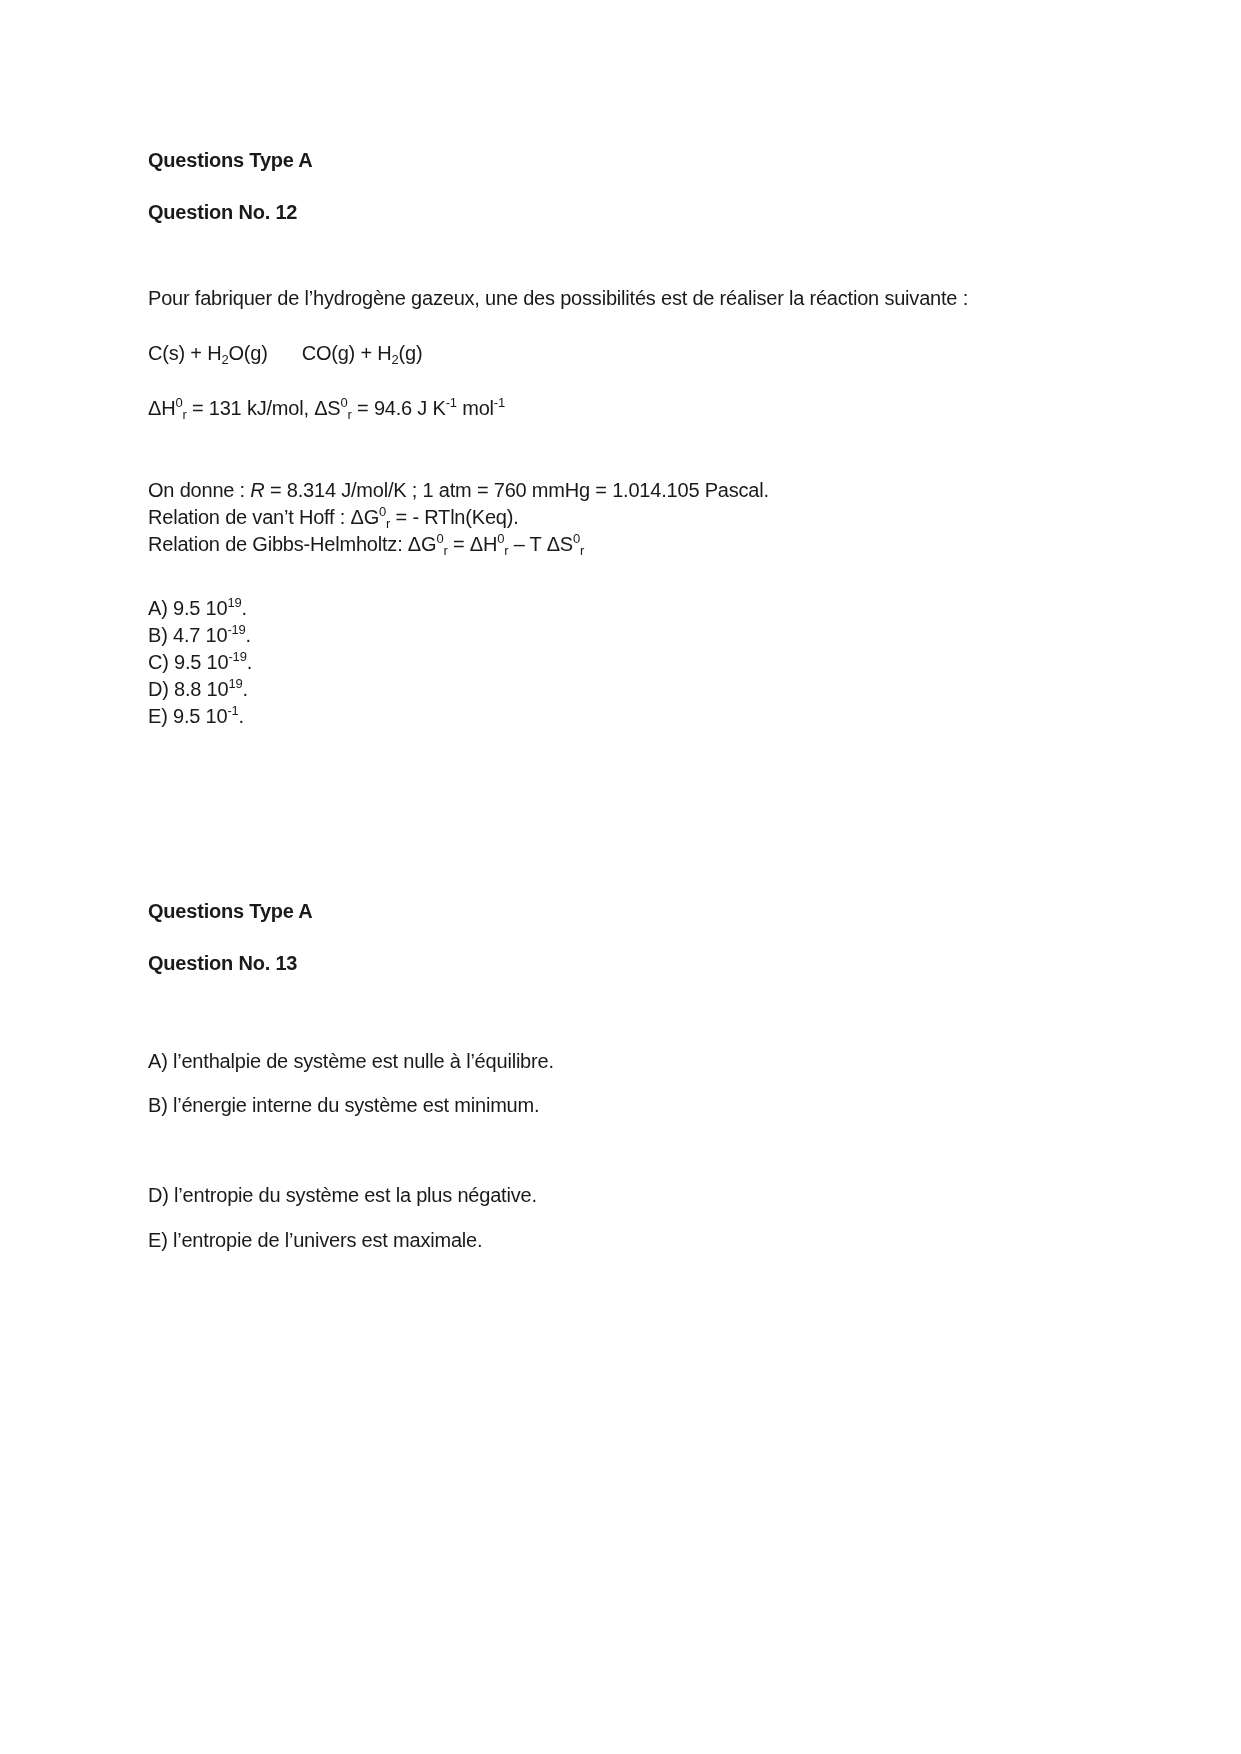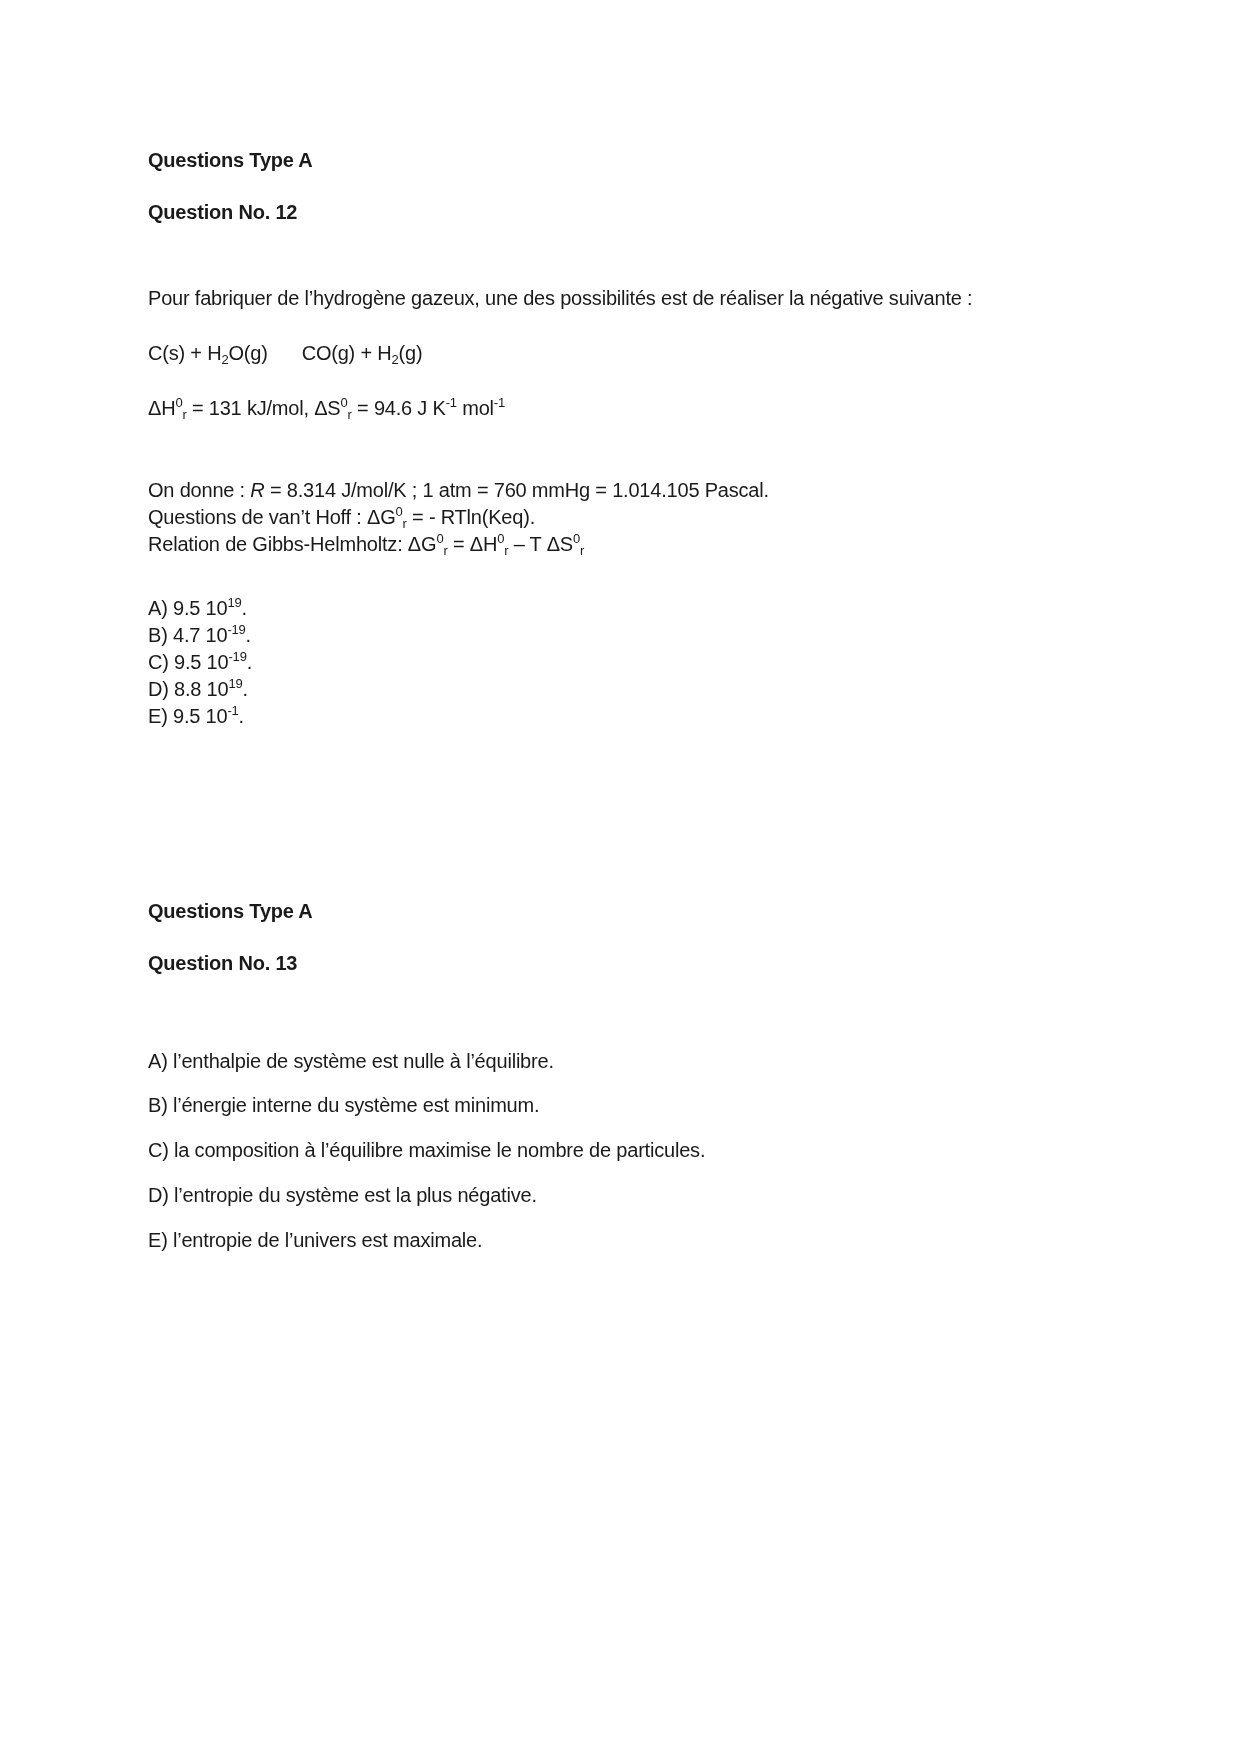--- a/index.html
+++ b/index.html
@@ -18,48 +18,47 @@
     em { font-style: italic; }
   </style>
 </head>
 <body>
 
 <div class="page">
 
   <div class="line bold" style="top:148px">Questions Type A</div>
   <div class="line bold" style="top:200px">Question No. 12</div>
 
-  <div class="line" style="top:286px">Pour fabriquer de l’hydrogène gazeux, une des possibilités est de réaliser la négative suivante :</div>
+  <div class="line" style="top:286px">Pour fabriquer de l’hydrogène gazeux, une des possibilités est de réaliser la réaction suivante :</div>
 
   <div class="line" style="top:341px">
     <span>C(s) + H</span><sub>2</sub><span>O(g)</span><span class="arrow-gap"></span><span>CO(g) + H</span><sub>2</sub><span>(g)</span>
   </div>
 
   <div class="line" style="top:396px">
     <span>ΔH</span><sup>0</sup><sub>r</sub><span> = 131 kJ/mol, </span><span>ΔS</span><sup>0</sup><sub>r</sub><span> = 94.6 J K</span><sup>-1</sup><span> mol</span><sup>-1</sup>
   </div>
 
   <div class="line" style="top:478px">
     <span>On donne : </span><em>R</em><span> = 8.314 J/mol/K ; 1 atm = 760 mmHg = 1.014.105 Pascal.</span>
   </div>
   <div class="line" style="top:505px">
-    <span>Questions de van’t Hoff : ΔG</span><sup>0</sup><sub>r</sub><span> = - RTln(Keq).</span>
+    <span>Relation de van’t Hoff : ΔG</span><sup>0</sup><sub>r</sub><span> = - RTln(Keq).</span>
   </div>
   <div class="line" style="top:532px">
     <span>Relation de Gibbs-Helmholtz: ΔG</span><sup>0</sup><sub>r</sub><span> = ΔH</span><sup>0</sup><sub>r</sub><span> – T ΔS</span><sup>0</sup><sub>r</sub>
   </div>
 
   <div class="line" style="top:596px"><span>A) 9.5 10</span><sup>19</sup><span>.</span></div>
   <div class="line" style="top:623px"><span>B) 4.7 10</span><sup>-19</sup><span>.</span></div>
   <div class="line" style="top:650px"><span>C) 9.5 10</span><sup>-19</sup><span>.</span></div>
   <div class="line" style="top:677px"><span>D) 8.8 10</span><sup>19</sup><span>.</span></div>
   <div class="line" style="top:704px"><span>E) 9.5 10</span><sup>-1</sup><span>.</span></div>
 
   <div class="line bold" style="top:899px">Questions Type A</div>
   <div class="line bold" style="top:951px">Question No. 13</div>
 
   <div class="line" style="top:1049px">A) l’enthalpie de système est nulle à l’équilibre.</div>
   <div class="line" style="top:1093px">B) l’énergie interne du système est minimum.</div>
-  <div class="line" style="top:1138px">C) la composition à l’équilibre maximise le nombre de particules.</div>
   <div class="line" style="top:1183px">D) l’entropie du système est la plus négative.</div>
   <div class="line" style="top:1228px">E) l’entropie de l’univers est maximale.</div>
 
 </div>
 
 </body></html>

